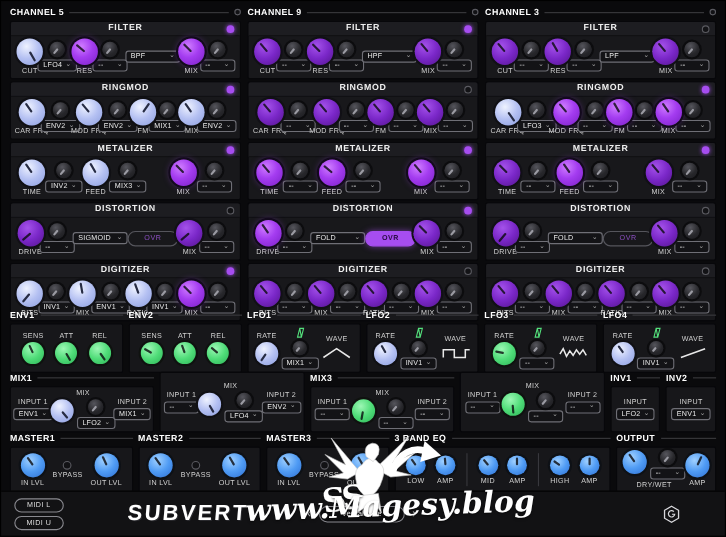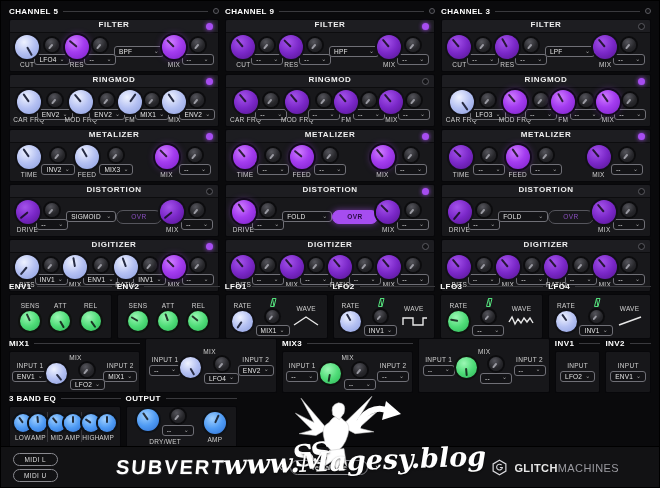--- a/index.html
+++ b/index.html
@@ -1363,20 +1363,92 @@
               <span class="ddv">ENV1</span>
               <span class="ddc">⌄</span>
             </div>
           </div>
         </div>
       </div>
     </div>
   <div id="masterrow" class="cells master-row">
       <div class="cell">
         <div class="cell-head">
+          <div class="cell-title">MASTER1</div>
+          <div class="hline"></div>
+        </div>
+        <div class="cell-body">
+          <div class="vcol">
+            <div class="knob blue" style="width: 22px; height: 22px;">
+              <div class="ptr" style="transform: rotate(-35deg);"></div>
+            </div>
+            <div class="klabel">IN LVL</div>
+          </div>
+          <div class="vcol">
+            <div class="ch-circle" style="width: 8px; height: 8px;"></div>
+            <div class="klabel">BYPASS</div>
+          </div>
+          <div class="vcol">
+            <div class="knob blue" style="width: 22px; height: 22px;">
+              <div class="ptr" style="transform: rotate(-25deg);"></div>
+            </div>
+            <div class="klabel">OUT LVL</div>
+          </div>
+        </div>
+      </div>
+      <div class="cell">
+        <div class="cell-head">
+          <div class="cell-title">MASTER2</div>
+          <div class="hline"></div>
+        </div>
+        <div class="cell-body">
+          <div class="vcol">
+            <div class="knob blue" style="width: 22px; height: 22px;">
+              <div class="ptr" style="transform: rotate(-35deg);"></div>
+            </div>
+            <div class="klabel">IN LVL</div>
+          </div>
+          <div class="vcol">
+            <div class="ch-circle" style="width: 8px; height: 8px;"></div>
+            <div class="klabel">BYPASS</div>
+          </div>
+          <div class="vcol">
+            <div class="knob blue" style="width: 22px; height: 22px;">
+              <div class="ptr" style="transform: rotate(-30deg);"></div>
+            </div>
+            <div class="klabel">OUT LVL</div>
+          </div>
+        </div>
+      </div>
+      <div class="cell">
+        <div class="cell-head">
+          <div class="cell-title">MASTER3</div>
+          <div class="hline"></div>
+        </div>
+        <div class="cell-body">
+          <div class="vcol">
+            <div class="knob blue" style="width: 22px; height: 22px;">
+              <div class="ptr" style="transform: rotate(-35deg);"></div>
+            </div>
+            <div class="klabel">IN LVL</div>
+          </div>
+          <div class="vcol">
+            <div class="ch-circle" style="width: 8px; height: 8px;"></div>
+            <div class="klabel">BYPASS</div>
+          </div>
+          <div class="vcol">
+            <div class="knob blue" style="width: 22px; height: 22px;">
+              <div class="ptr" style="transform: rotate(-30deg);"></div>
+            </div>
+            <div class="klabel">OUT LVL</div>
+          </div>
+        </div>
+      </div>
+      <div class="cell">
+        <div class="cell-head">
           <div class="cell-title">3 BAND EQ</div>
           <div class="hline"></div>
         </div>
         <div class="cell-body">
           <div class="vcol">
             <div class="knob blue" style="width: 18px; height: 18px;">
               <div class="ptr" style="transform: rotate(-35deg);"></div>
             </div>
             <div class="klabel">LOW</div>
           </div>
@@ -1456,21 +1528,20 @@
     <div class="preset-nav">
       <button class="arrow">‹</button>
       <div class="preset-box">VernalState</div>
       <button class="arrow">›</button>
     </div>
     <div class="brand">
       <svg width="17" height="17" viewBox="0 0 20 20">
         <polygon points="10,1.5 17.5,5.75 17.5,14.25 10,18.5 2.5,14.25 2.5,5.75" fill="none" stroke="#d8d8dc" stroke-width="1.4"></polygon>
         <path d="M12.5,7.2 A3.4,3.4 0 1 0 13.4,10 L10.4,10" fill="none" stroke="#d8d8dc" stroke-width="1.3"></path>
       </svg>
-      <span><span class="b1">GLITCH</span><span class="b2">MACHINES</span></span>
     </div>
   </div>
 
   <div class="watermark">
     <svg class="wm-griffin" width="95" height="84" viewBox="0 0 100 90">
       <path d="M40,45 L12,12 L26,38 L6,28 L24,46 L10,50 L28,52 Z" fill="#fff" stroke="#c9c9c9" stroke-width="0.6"></path>
       <path d="M55,42 L88,10 L72,36 L94,26 L74,44 L90,48 L70,50 Z" fill="#fff" stroke="#c9c9c9" stroke-width="0.6"></path>
       <path d="M42,38 Q50,26 58,36 Q66,40 62,52 Q58,66 48,70 Q38,66 36,52 Q34,42 42,38 Z" fill="#fff" stroke="#c9c9c9" stroke-width="0.6"></path>
       <path d="M46,30 Q43,19 52,17 Q61,17 58,28 L53,35 Z" fill="#fff" stroke="#c9c9c9" stroke-width="0.6"></path>
       <path d="M42,68 L37,85 L46,79 L50,89 L56,78 L61,85 L58,66 Z" fill="#fff" stroke="#c9c9c9" stroke-width="0.6"></path>

